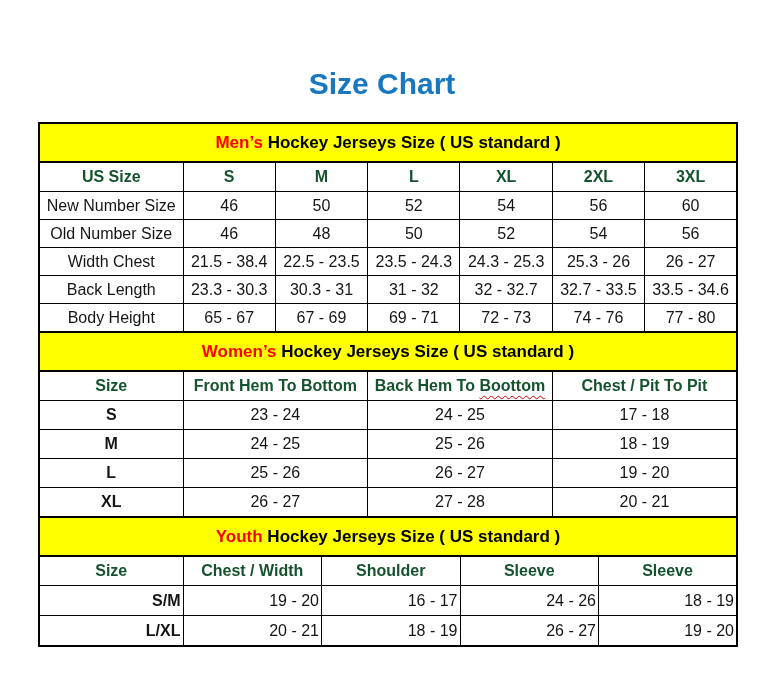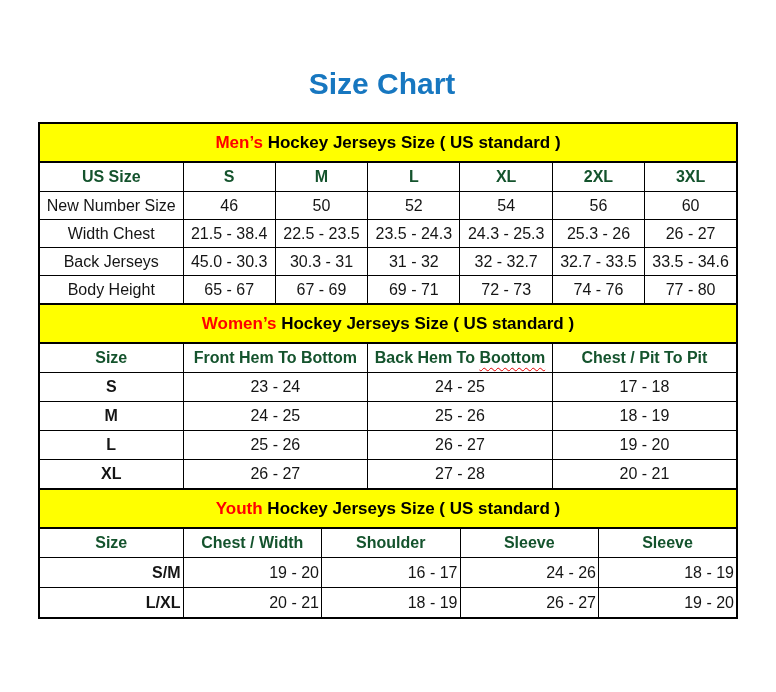--- a/index.html
+++ b/index.html
@@ -105,31 +105,40 @@
         <tr>
           <td>New Number Size</td>
           <td>46</td>
           <td>50</td>
           <td>52</td>
           <td>54</td>
           <td>56</td>
           <td>60</td>
         </tr>
         <tr>
+          <td>Old Number Size</td>
+          <td>46</td>
+          <td>48</td>
+          <td>50</td>
+          <td>52</td>
+          <td>54</td>
+          <td>56</td>
+        </tr>
+        <tr>
           <td>Width Chest</td>
           <td>21.5 - 38.4</td>
           <td>22.5 - 23.5</td>
           <td>23.5 - 24.3</td>
           <td>24.3 - 25.3</td>
           <td>25.3 - 26</td>
           <td>26 - 27</td>
         </tr>
         <tr>
-          <td>Back Jerseys</td>
-          <td>45.0 - 30.3</td>
+          <td>Back Length</td>
+          <td>23.3 - 30.3</td>
           <td>30.3 - 31</td>
           <td>31 - 32</td>
           <td>32 - 32.7</td>
           <td>32.7 - 33.5</td>
           <td>33.5 - 34.6</td>
         </tr>
         <tr>
           <td>Body Height</td>
           <td>65 - 67</td>
           <td>67 - 69</td>

